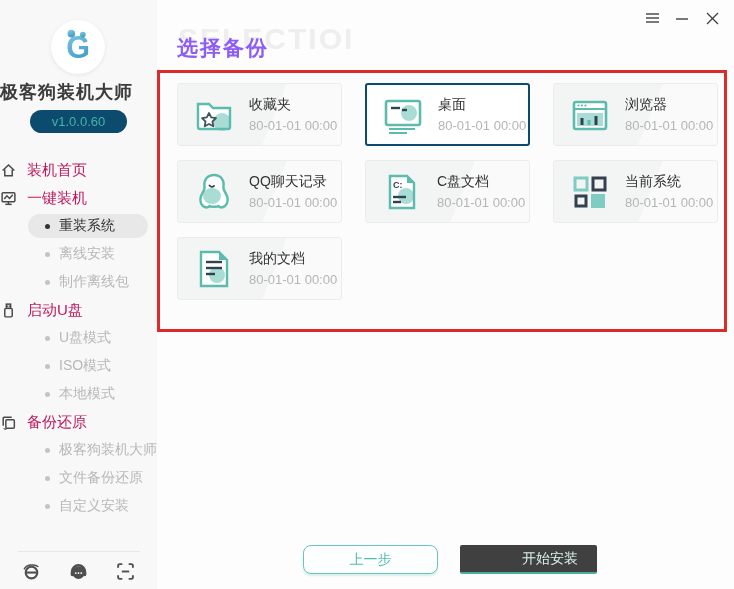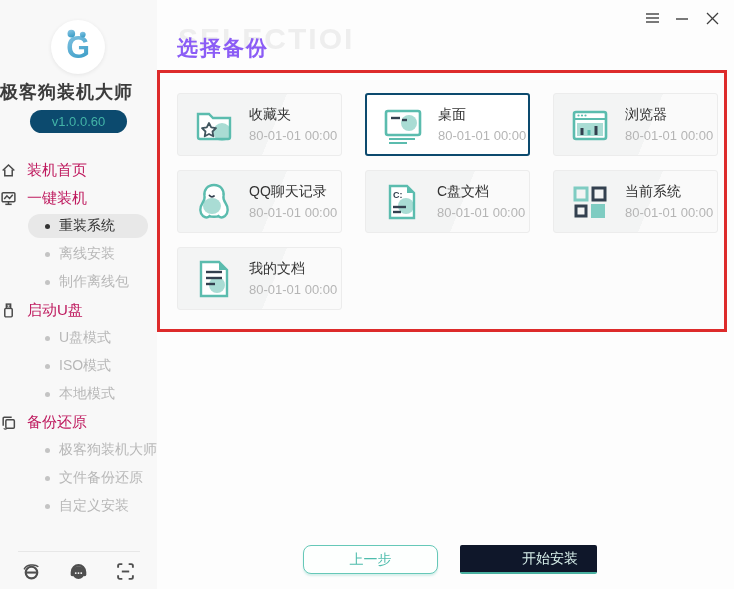--- a/index.html
+++ b/index.html
@@ -35,35 +35,35 @@
                letter-spacing:2px; }
   .page-title { position:absolute; left:177px; top:34px; font-size:21px; font-weight:bold; color:#8b5cf6; letter-spacing:2px; }
   .win-controls { position:absolute; right:12px; top:8px; display:flex; gap:10px; }
   .win-btn { width:20px; height:20px; display:flex; align-items:center; justify-content:center; cursor:default; }
 
   
   .red-box { position:absolute; left:157px; top:70px; width:570px; height:262px; border:3px solid #dd2b2b;
              background:#fcfcfc; }
 
   
-  .cards-grid { position:absolute; left:177px; top:93px; width:541px; display:grid;
+  .cards-grid { position:absolute; left:177px; top:83px; width:541px; display:grid;
                 grid-template-columns:repeat(3,165px); grid-auto-rows:63px; column-gap:23px; row-gap:14px; }
   .card { position:relative; border-radius:3px; background:linear-gradient(112deg,#f3f4f4 58%,#fafafa 58%);
           border:1px solid #ececec; display:flex; align-items:center; cursor:default; }
   .card.selected { background:#fff; border:2px solid #0c4a6e; }
   .card .card-icon { width:44px; height:44px; margin-left:14px; flex:0 0 auto; }
   .card .card-text { margin-left:13px; }
   .card .card-name { font-size:14px; color:#333; margin-bottom:4px; }
   .card .card-time { font-size:13px; color:#b5b5b5; }
 
   
   .btn-prev { position:absolute; left:303px; top:545px; width:135px; height:29px; background:#fdfffe;
               border:1px solid #66c8b8; color:#4fbdad; font-size:14px; border-radius:8px;
               box-shadow:0 2px 2px rgba(102,200,184,.25); display:flex; align-items:center; justify-content:center; }
-  .btn-start { position:absolute; left:460px; top:545px; width:137px; height:29px; background:#0f172a;
+  .btn-start { position:absolute; left:460px; top:545px; width:137px; height:29px; background:#404040;
                border:none; border-bottom:2px solid #49b0a0; color:#d9f1ec; font-size:14px; border-radius:2px;
                display:flex; align-items:center; justify-content:center;padding-left:43px; }
 </style>
 </head>
 <body>
 
 <div class="window">
 
   <div class="sidebar">
     <div class="logo-circle">

